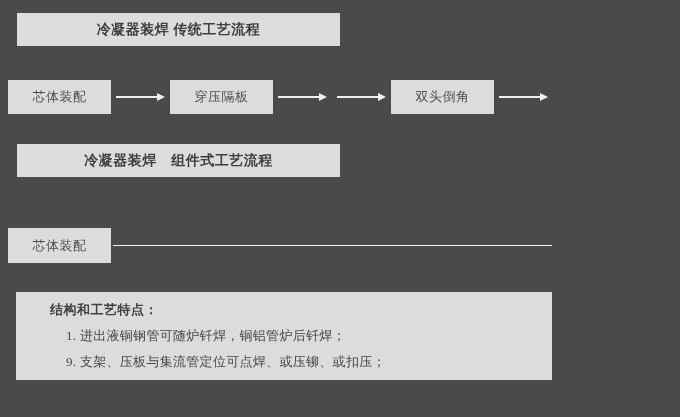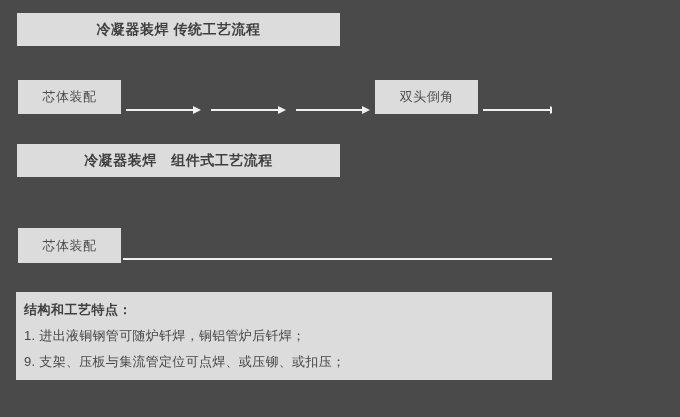--- a/index.html
+++ b/index.html
@@ -1,21 +1,21 @@
 <!DOCTYPE html>
 <html style="--bg: #4a4a4a; --box: #dcdcdc; --text: #3f3f3f; --arrow: #f0f0f0;"><head>
 <meta charset="utf-8">
 <style>
   html, body { margin: 0; padding: 0; background: #4a4a4a; }
   .stage {
     position: relative;
     width: 552px;
     height: 417px;
     background: var(--bg, #4a4a4a);
-    font-family: Liberation Sans, sans-serif;
+    font-family: Liberation Serif, serif;
     overflow: hidden;
   }
   .title-bar {
     position: absolute;
     left: 17px;
     width: 323px;
     height: 33px;
     background: var(--box, #dcdcdc);
     color: var(--text, #3f3f3f);
     display: flex;
@@ -23,24 +23,24 @@
     justify-content: center;
     font-size: 14px;
     font-weight: bold;
     letter-spacing: 0.5px;
     white-space: pre;
   }
   #title-traditional { top: 13px; }
   #title-modular { top: 144px; }
   .flow-row {
     position: absolute;
-    left: 18px;
+    left: 8px;
     width: 648px;
     display: flex;
-    align-items: flex-end;
+    align-items: center;
   }
   #row-traditional { top: 80px; height: 34px; }
   #row-modular { top: 228px; height: 35px; }
   .flow-box {
     flex: none;
     width: 103px;
     height: 100%;
     background: var(--box, #dcdcdc);
     color: #4d4d4d;
     display: flex;
@@ -72,44 +72,45 @@
   .flow-arrow.long .line { height: 1.5px; }
   .notes-panel {
     position: absolute;
     left: 16px;
     top: 292px;
     width: 648px;
     height: 88px;
     box-sizing: border-box;
     background: var(--box, #dcdcdc);
     color: #474747;
-    padding: 9px 20px 0 8px;
+    padding: 9px 20px 0 34px;
     font-size: 13px;
   }
   .notes-heading {
     font-weight: bold;
     color: var(--text, #3f3f3f);
     margin: 0 0 8px 0;
     letter-spacing: 0.5px;
   }
-  .note-line { margin: 0 0 8px 0; letter-spacing: 0.3px; }
+  .note-line { margin: 0 0 8px 16px; letter-spacing: 0.3px; }
 </style>
 </head>
 <body>
 
 <div class="stage">
 
   <div class="title-bar" id="title-traditional">冷凝器装焊 传统工艺流程</div>
 
   <div class="flow-row" id="row-traditional">
     <div class="flow-box">芯体装配</div>
     <div class="flow-arrow">
       <span class="line"></span>
       <span class="head"></span>
     </div>
+    <div class="flow-box">穿压隔板</div>
     <div class="flow-arrow">
       <span class="line"></span>
       <span class="head"></span>
     </div>
     <div class="flow-arrow">
       <span class="line"></span>
       <span class="head"></span>
     </div>
     <div class="flow-box">双头倒角</div>
     <div class="flow-arrow">

